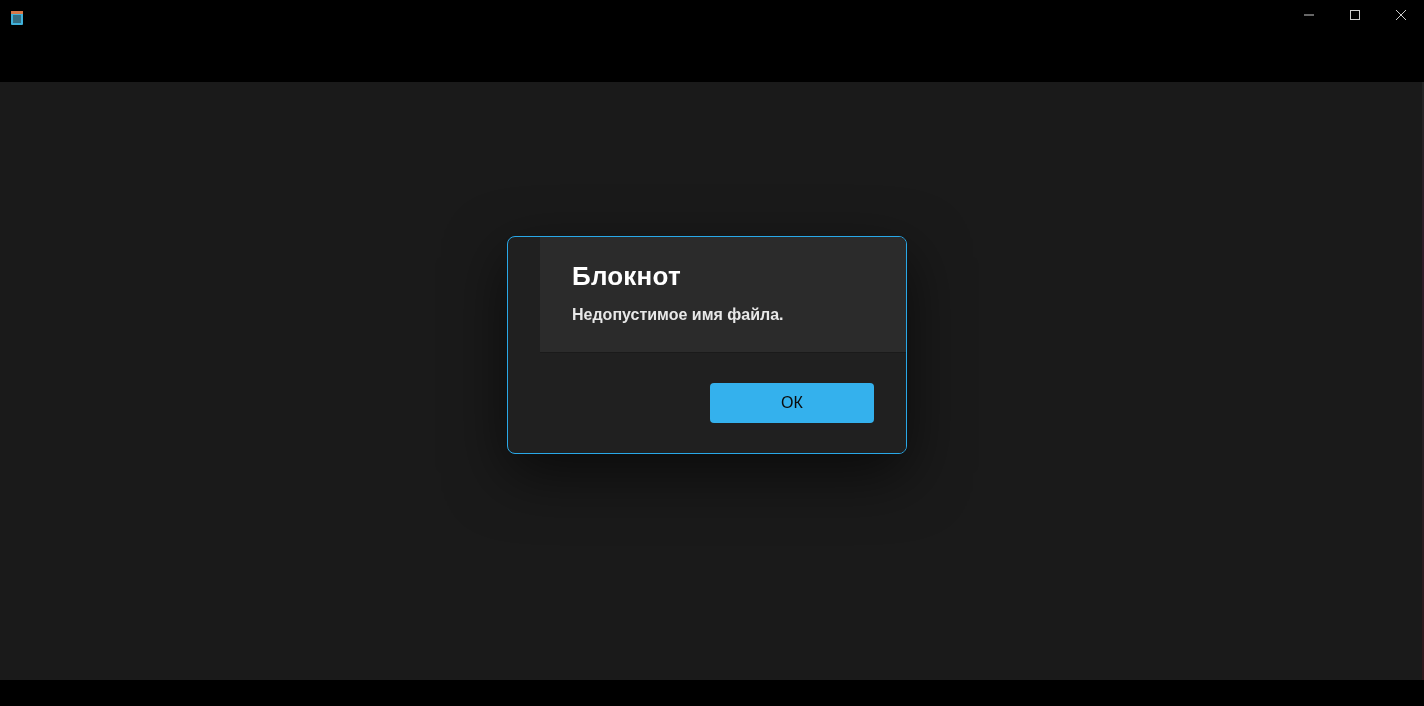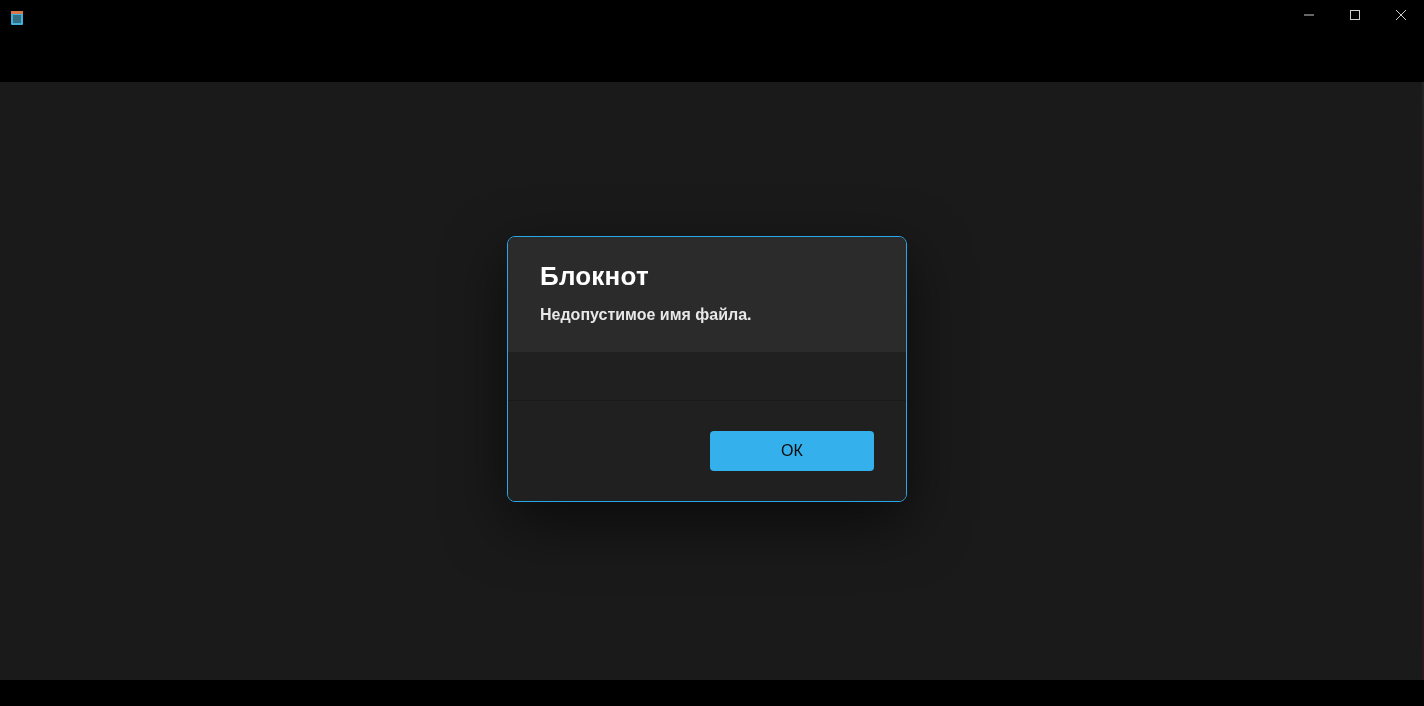--- a/index.html
+++ b/index.html
@@ -99,20 +99,21 @@
     .dialog {
       position: absolute;
       left: 507px;
       top: 236px;
       width: 400px;
       background: #202020;
       border: 1px solid #29a8e8;
       border-radius: 8px;
       box-shadow: 0 20px 60px rgba(0,0,0,0.6);
       overflow: hidden;
+      padding-left: 32px;
     }
     
     .dialog-body {
       padding: 24px 32px 26px 32px;
       background: #2b2b2b;
     }
     
     .dialog-title {
       font-size: 26px;
       font-weight: 600;
@@ -127,21 +128,20 @@
       line-height: 1.4;
       font-weight: bold;
     }
     
     .dialog-footer {
       padding: 30px 32px 30px 32px;
       background: #202020;
       border-top: 1px solid #1a1a1a;
       display: flex;
       justify-content: flex-end;
-      margin-top: 48px;
     }
     
     .ok-button {
       width: 164px;
       height: 40px;
       background: #34b1ed;
       border: none;
       border-radius: 4px;
       color: #0b0b0b;
       font-size: 16px;

